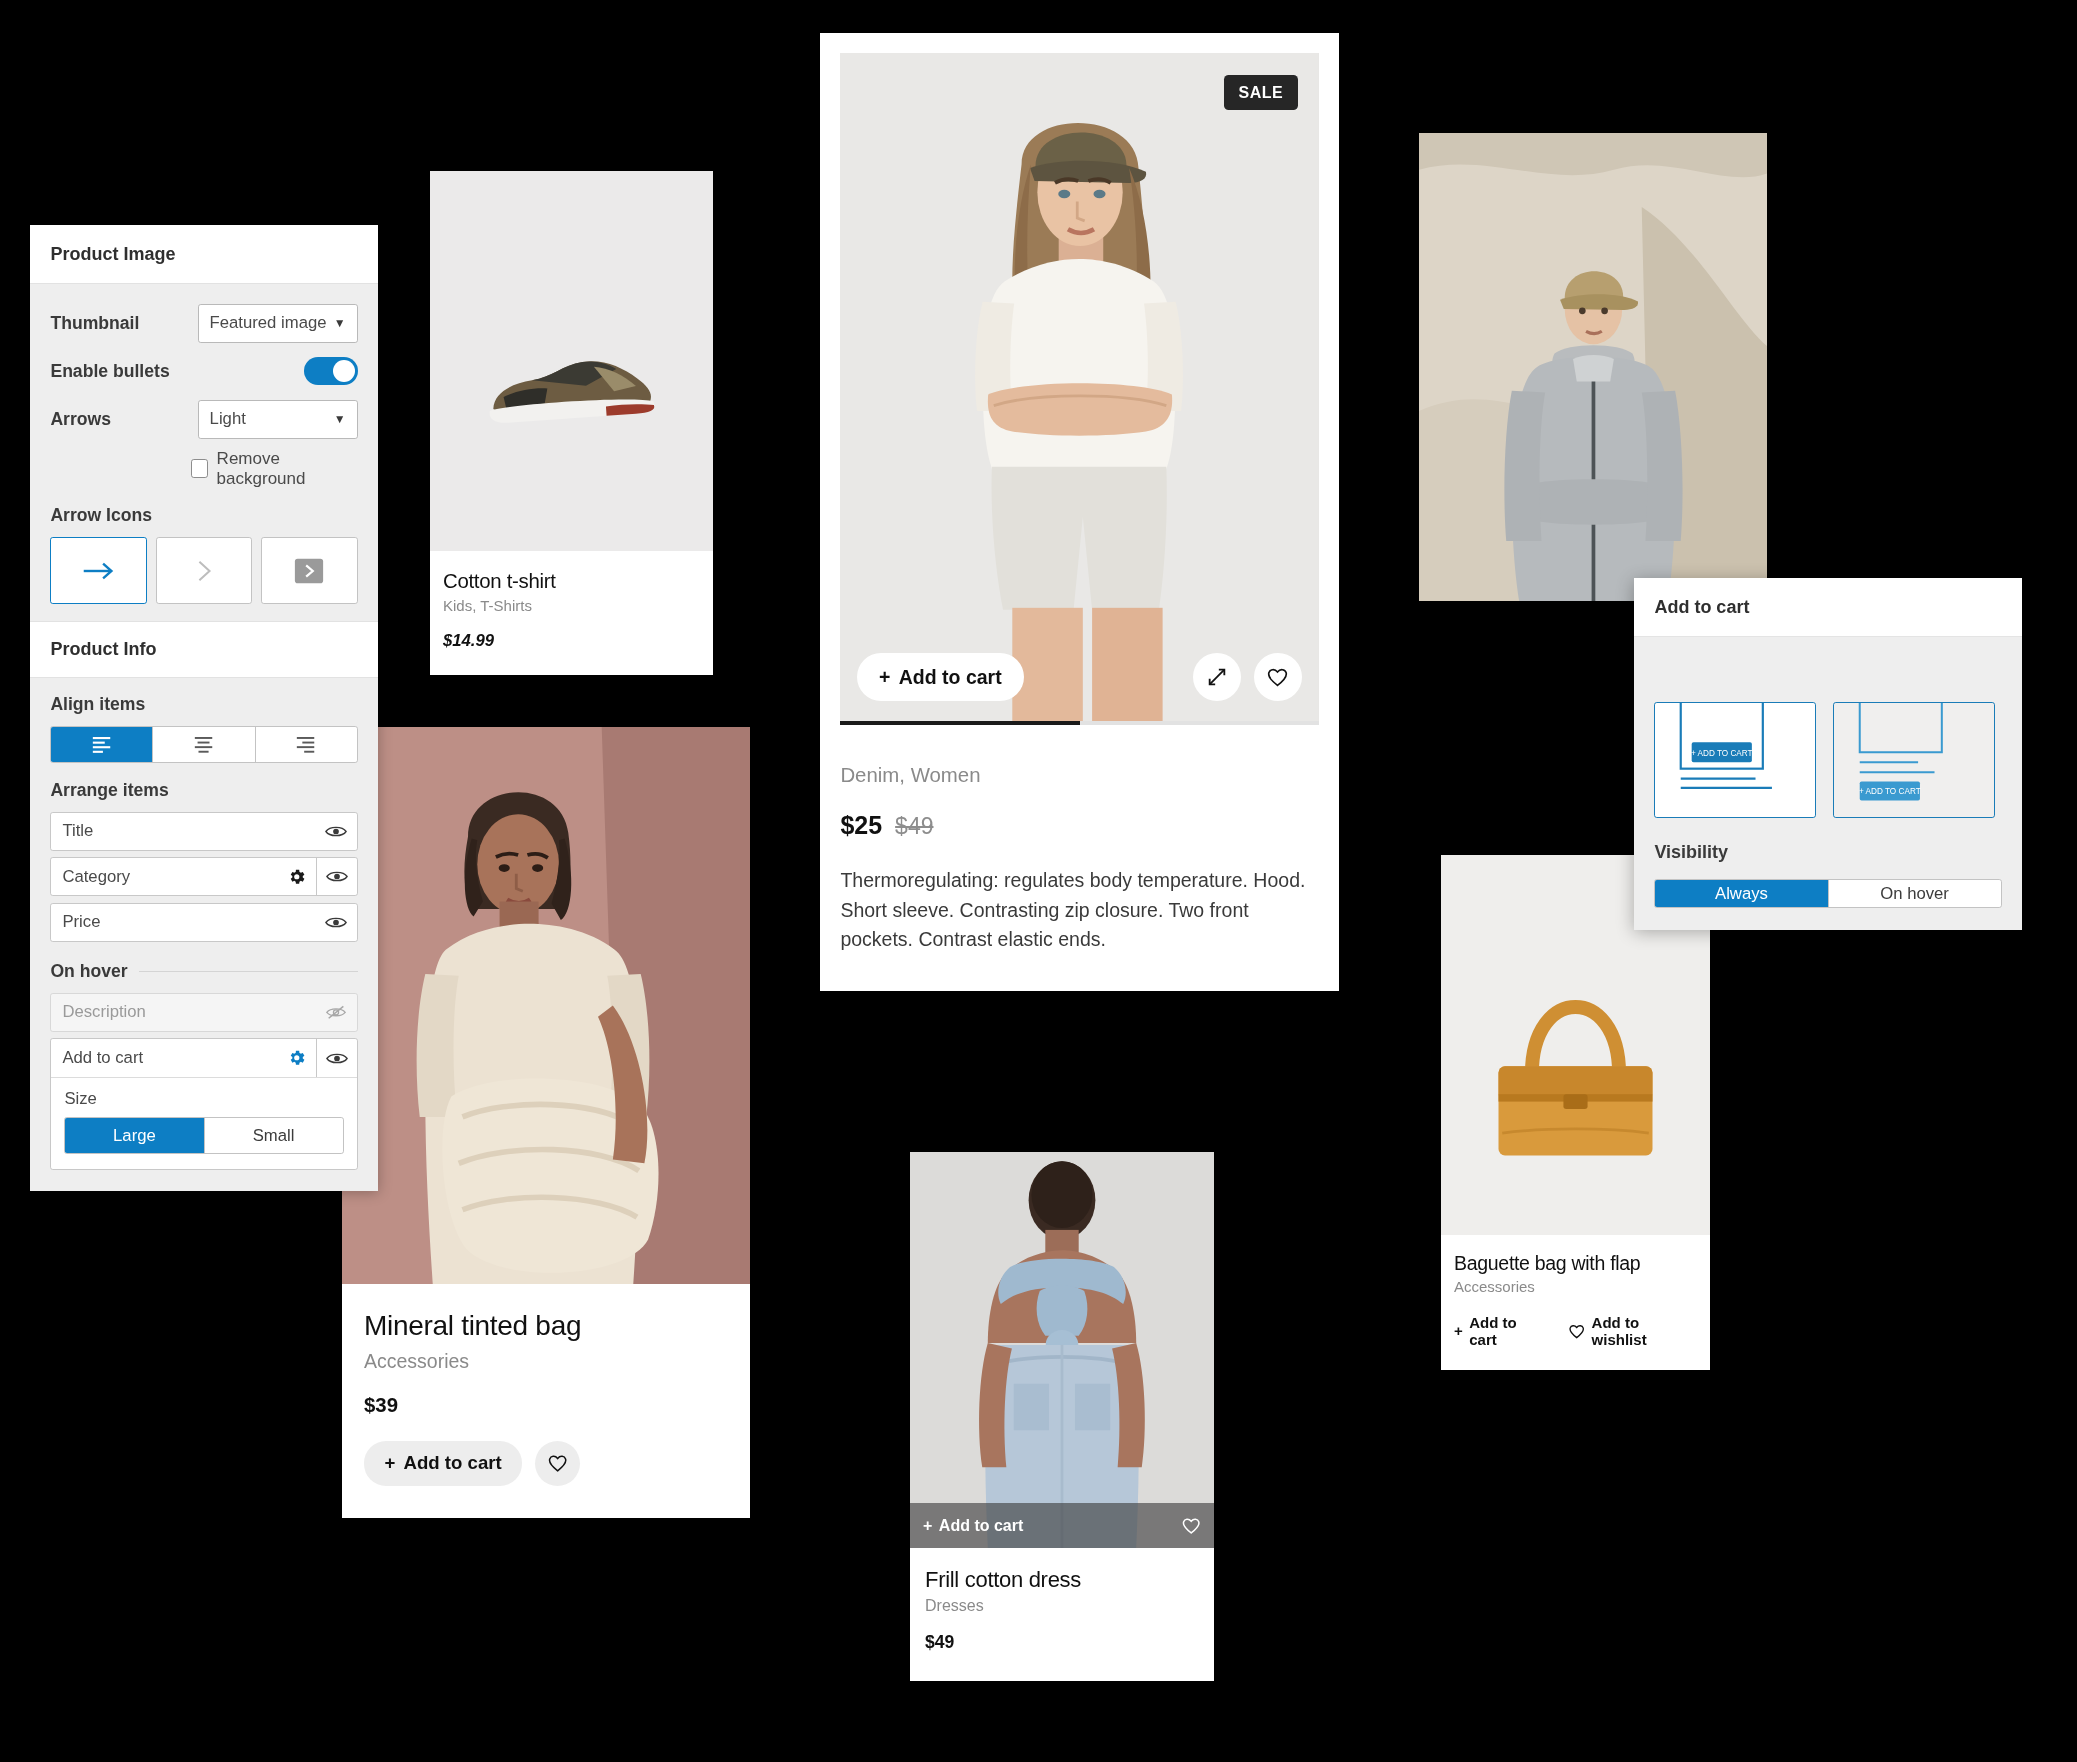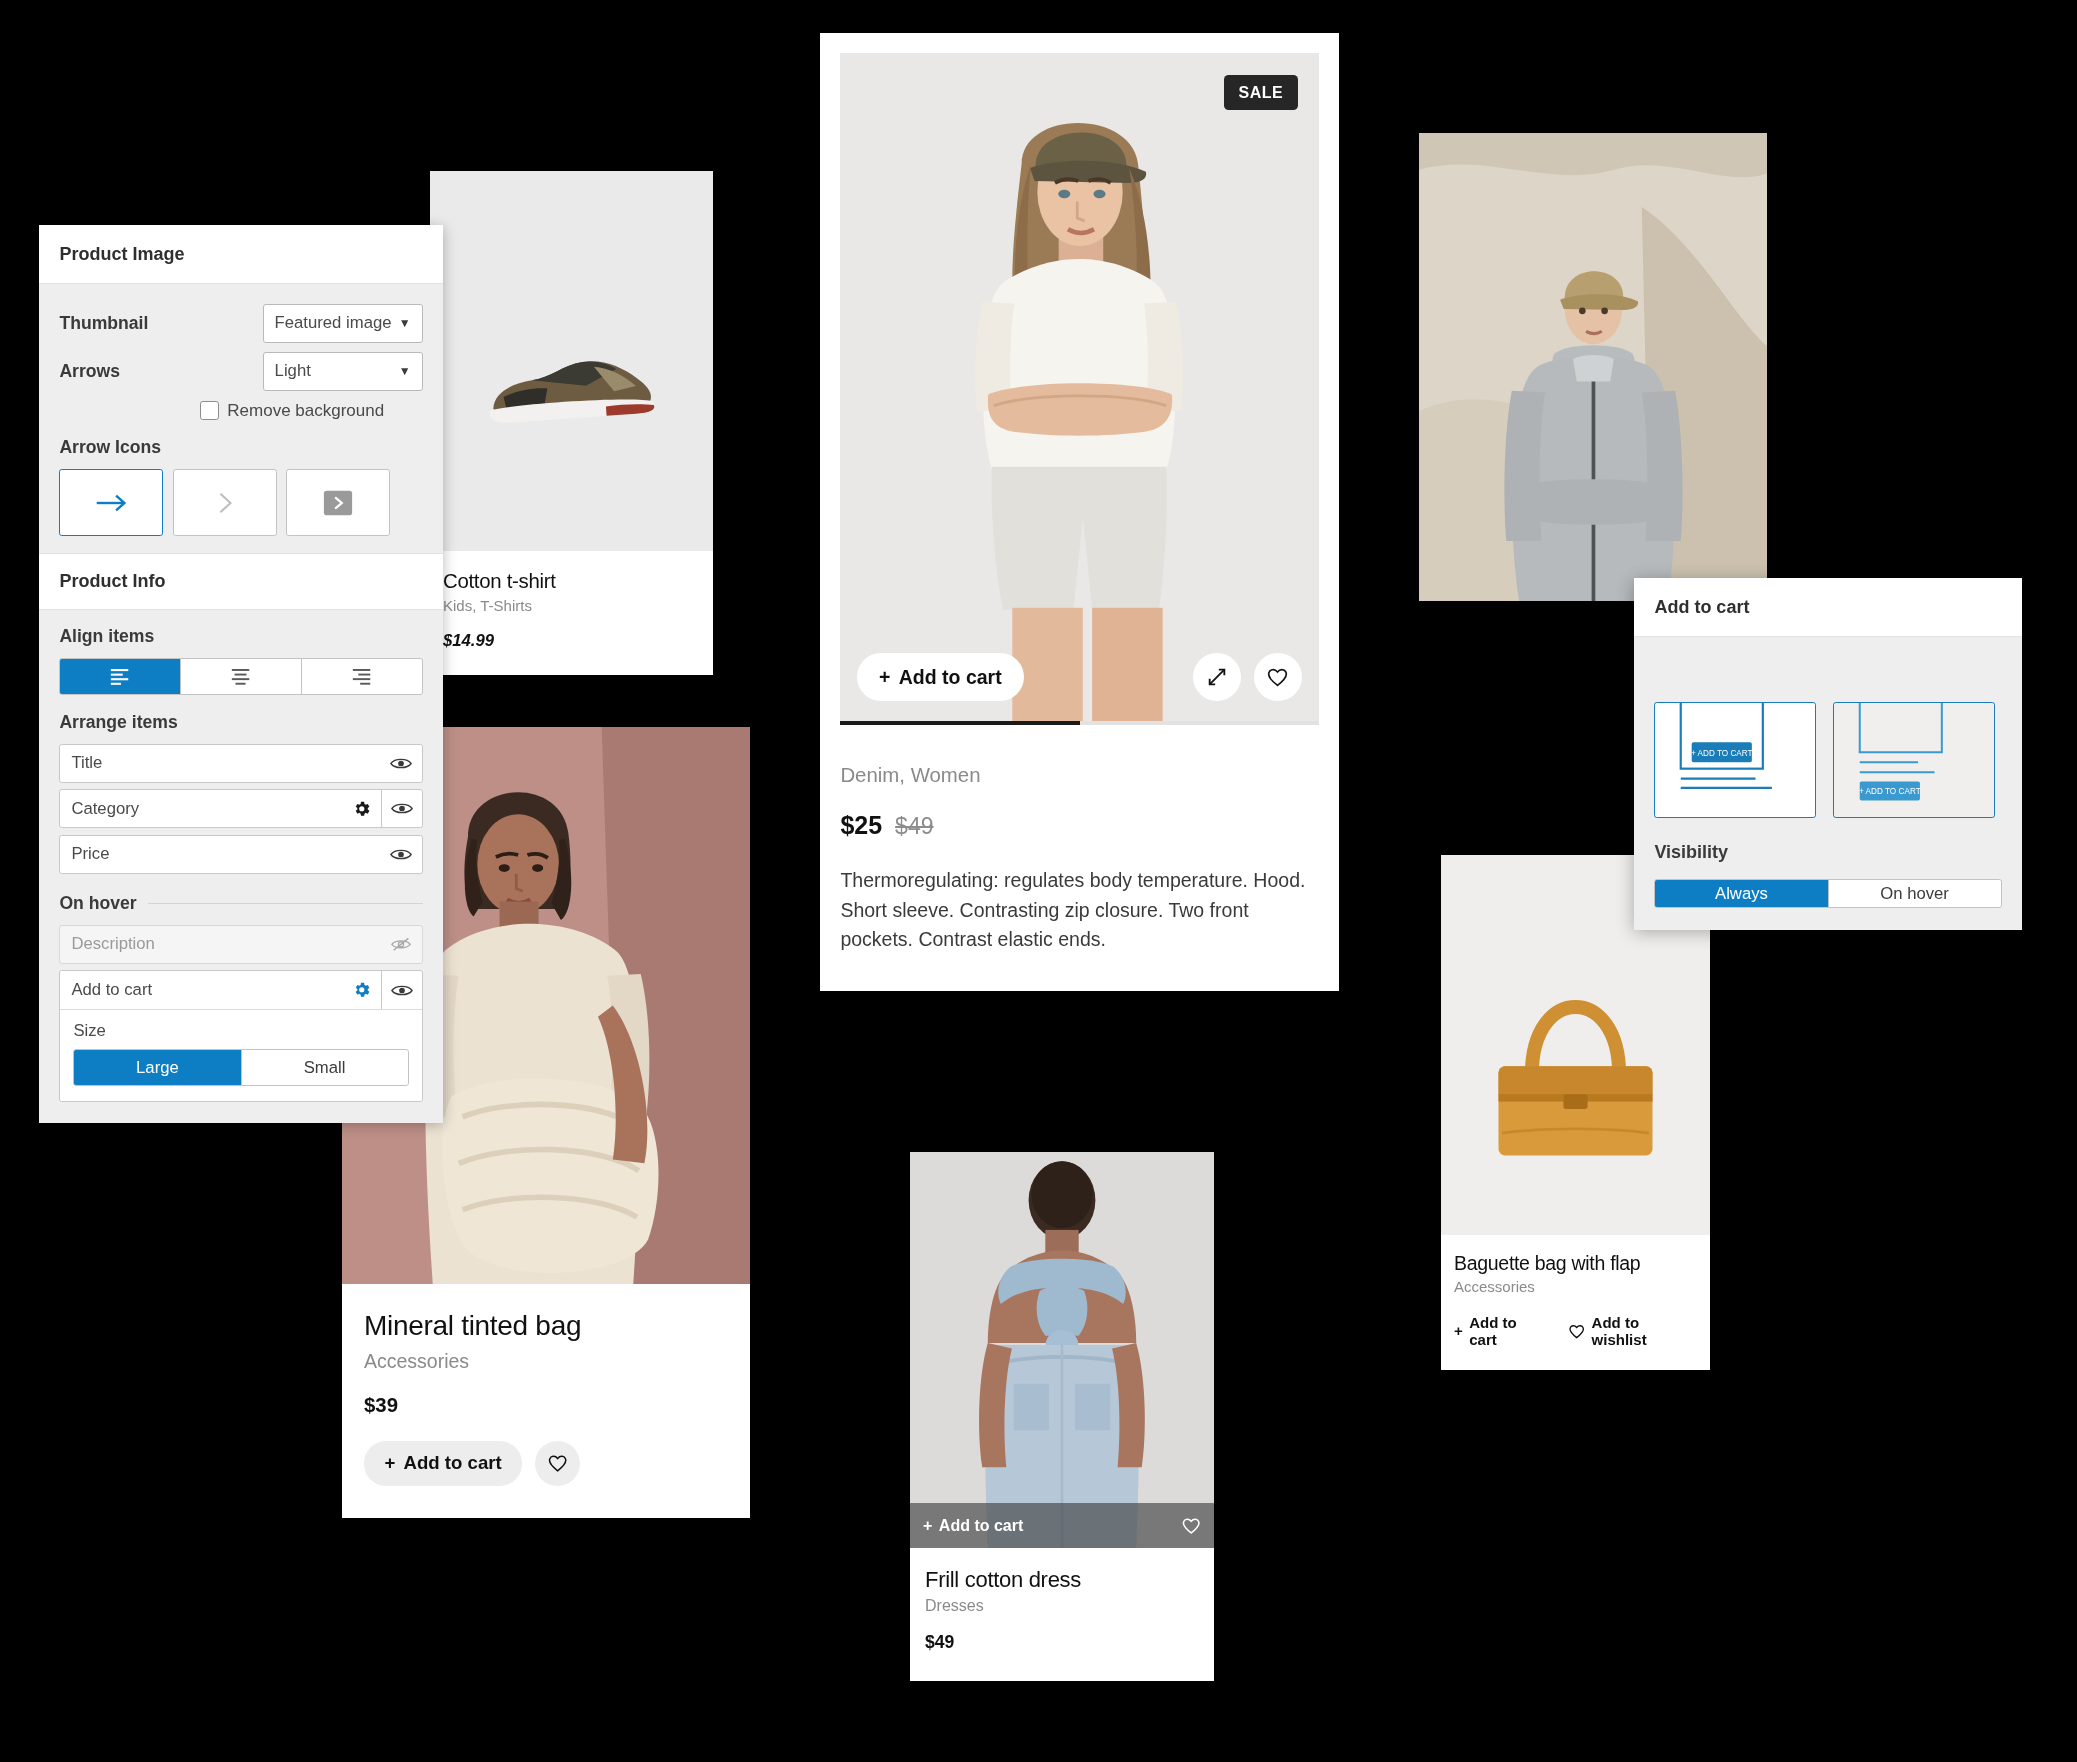--- a/index.html
+++ b/index.html
@@ -19,27 +19,26 @@
   }
 
   .ph { 
     width: 100%; position: relative; overflow: hidden;
   }
 
   
   .panel {
     position: absolute;
     left: 30px; top: 225px;
-    width: 404px;
+    width: 348px;
     background: #eeeeee;
     box-shadow: 0 1.9px 13px rgba(0,0,0,.28);
     font-size: 17.6px;
     color: #3c3c3c;
     z-index: 40;
-    margin-left: 9px;
   }
   .panel-head {
     background: #fff;
     padding: 18.6px 20.4px;
     font-weight: bold;
     font-size: 18px;
     color: #2f2f2f;
     border-bottom: 0.9px solid #e2e2e2;
   }
   .panel-body { padding: 15px 20.4px 20.4px 20.4px; }
@@ -265,20 +264,26 @@
     <div class="panel-body">
 
       <div class="row">
         <span class="row-label">Thumbnail</span>
         <div class="select">
           <span>Featured image</span>
           <span class="caret">▼</span>
         </div>
       </div>
 
+      <div class="row">
+        <span class="row-label">Enable bullets</span>
+        <div class="toggle">
+            <div class="knob"></div>
+          </div>
+      </div>
 
       <div class="row">
         <span class="row-label">Arrows</span>
         <div class="select">
           <span>Light</span>
           <span class="caret">▼</span>
         </div>
       </div>
 
       <div class="chk-row">

